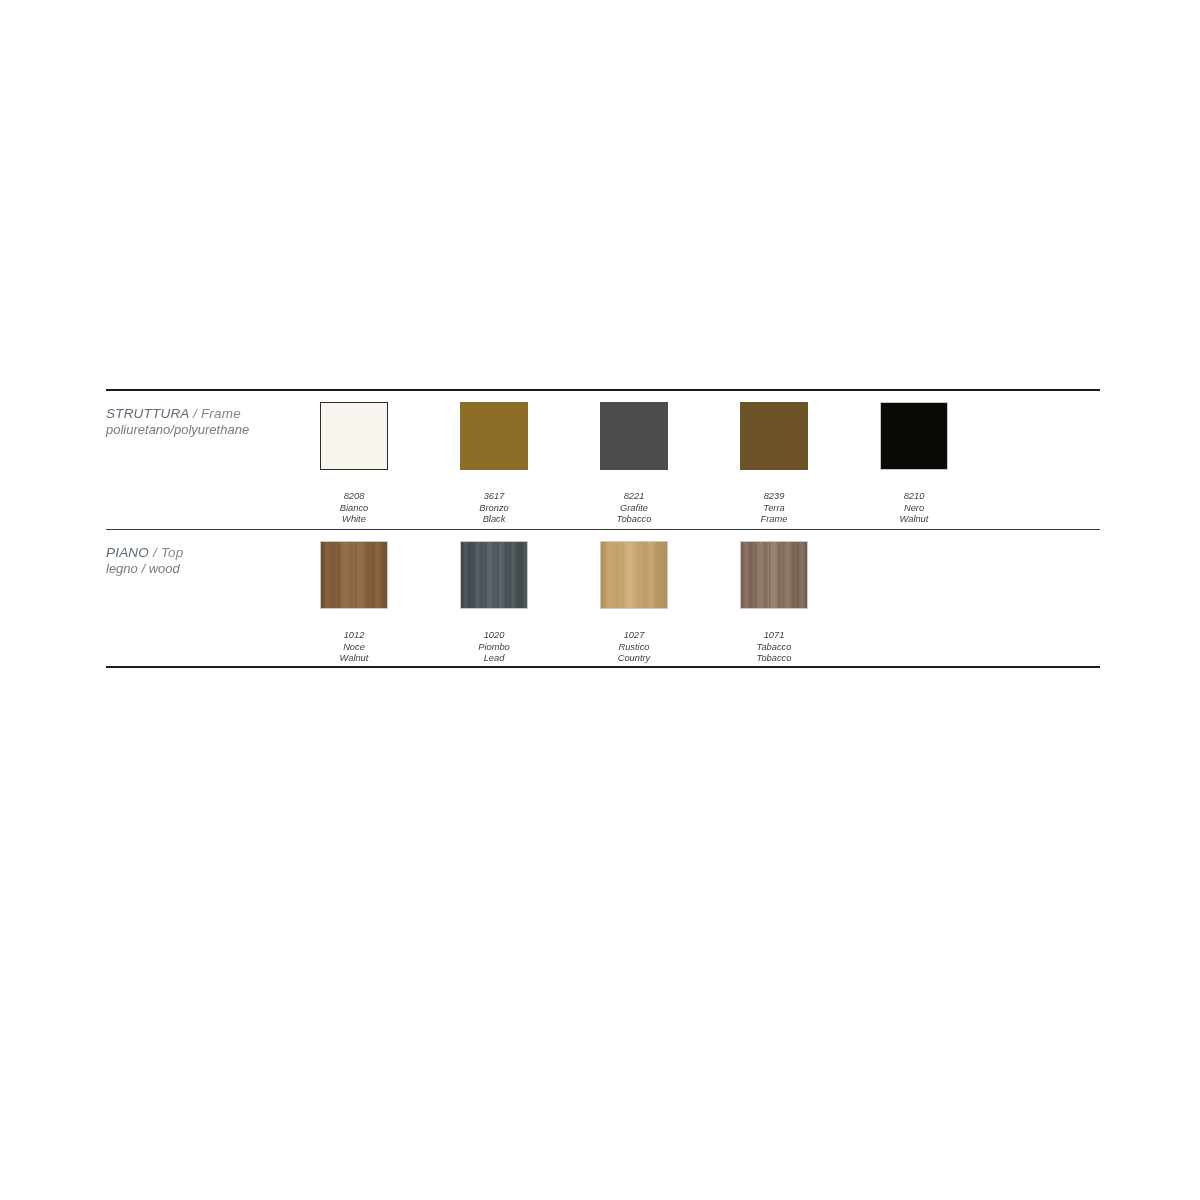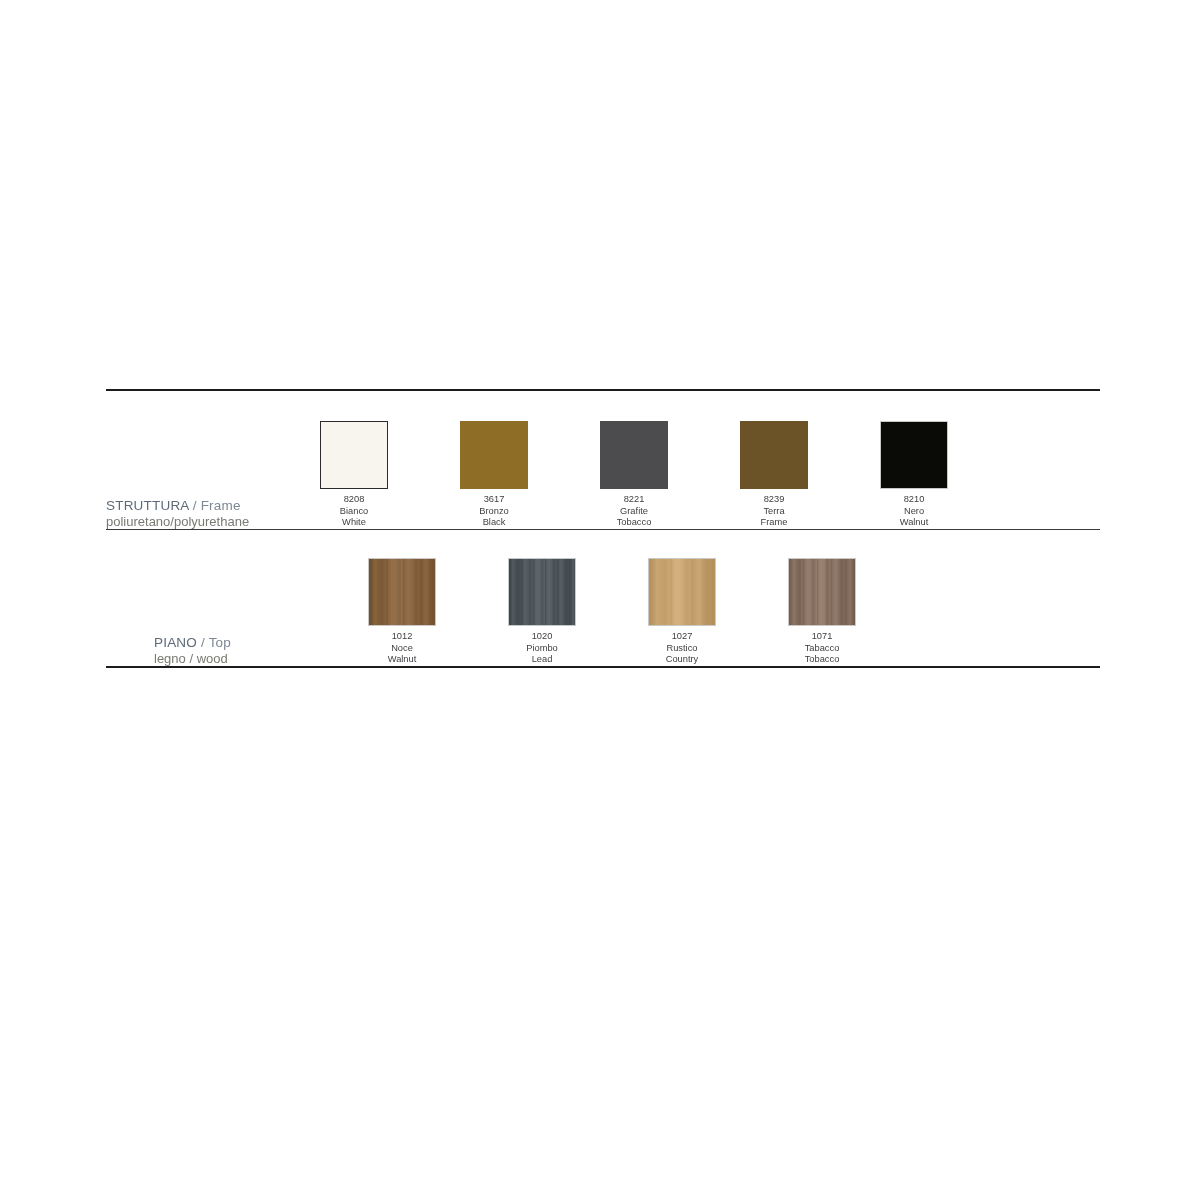--- a/index.html
+++ b/index.html
@@ -41,25 +41,26 @@
     background: #3a3a3a;
   }
   .rule.bottom {
     height: 2px;
     background: #1c1c1c;
   }
 
   .finish-row {
     position: relative;
     display: flex;
-    align-items: flex-end;
+    align-items: flex-start;
+    font-style: italic;
   }
 
   .row-frame { height: 138px; }
-  .row-top   { height: 136px; margin-left: 48px; }
+  .row-top   { height: 136px; }
 
   
   .row-caption {
     width: 214px;
     flex: 0 0 214px;
     padding-top: 15px;
     box-sizing: border-box;
   }
   .caption-main {
     font-size: 13.5px;
@@ -84,20 +85,21 @@
     flex: 1 1 auto;
     display: flex;
     padding-top: 11px;
   }
   .swatch-cell {
     width: 140px;
     flex: 0 0 140px;
     display: flex;
     flex-direction: column;
     align-items: flex-start;
+    gap: 16px;
   }
   .swatch-chip {
     width: 68px;
     height: 68px;
     box-sizing: border-box;
     position: relative;
     overflow: hidden;
   }
   .swatch-chip.bordered-dark {
     border: 1.5px solid #2b2b2b;

